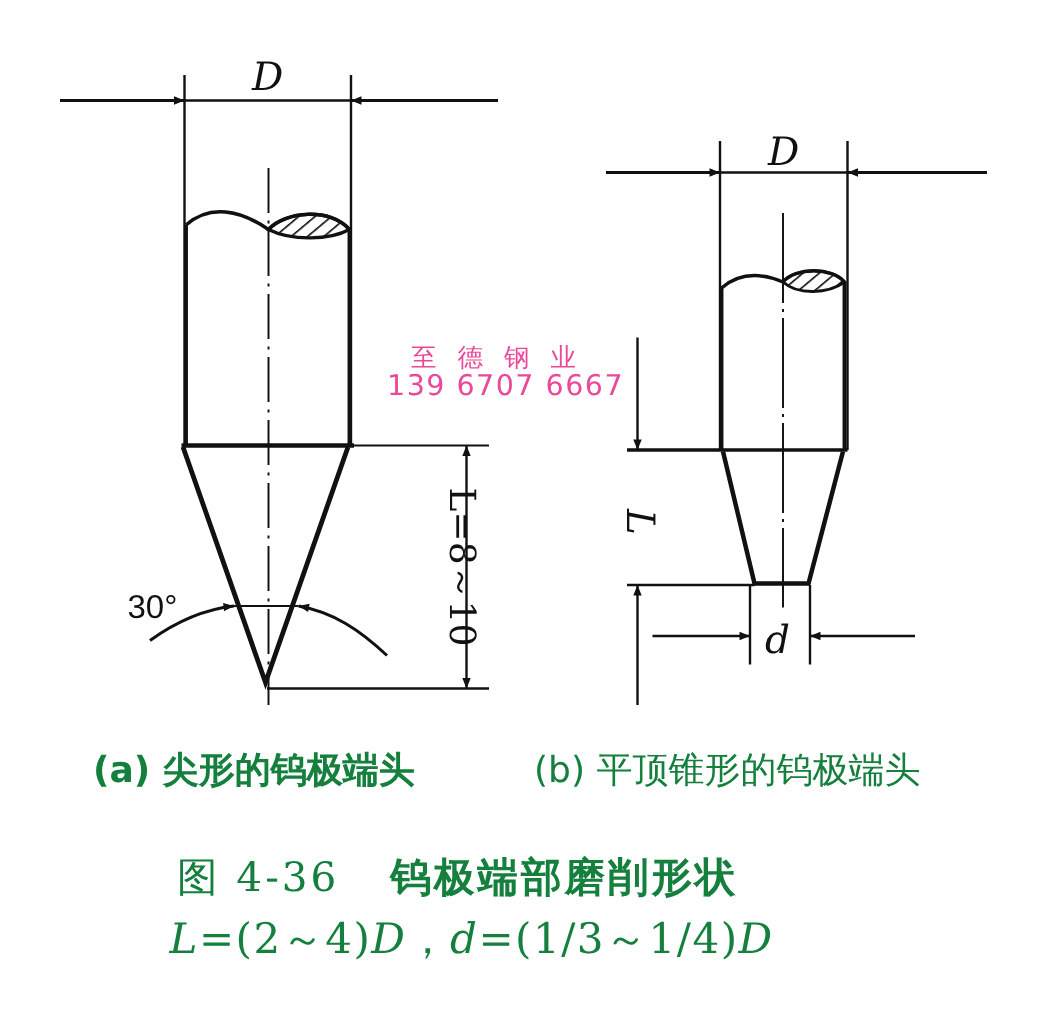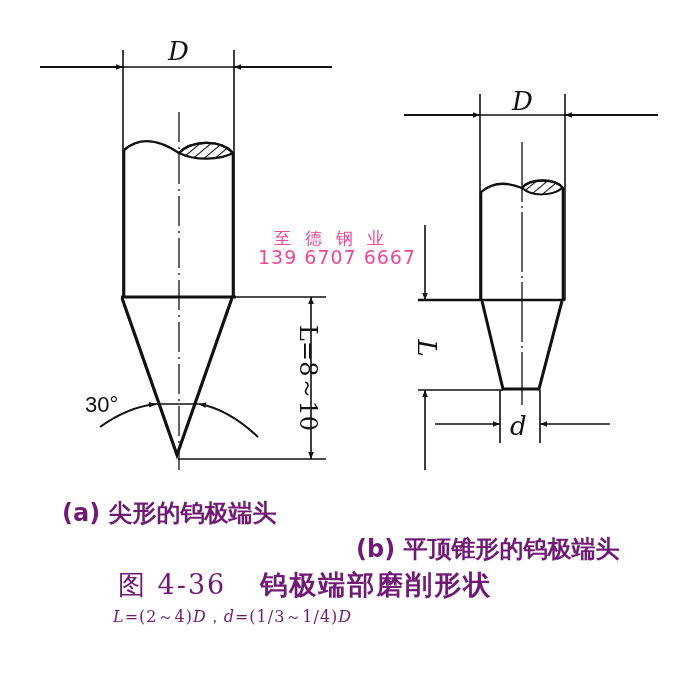--- a/index.html
+++ b/index.html
@@ -1,26 +1,26 @@
 <!DOCTYPE html>
 <html><head>
   <meta charset="utf-8">
   <style>
     html, body { margin: 0; padding: 0; background: #ffffff; }
     body { width: 700px; height: 677px; position: relative; overflow: hidden; }
     #canvas { position: absolute; left: 0; top: 0; }
     .ink { stroke: #111111; fill: none; }
     .dimtext { font-family: "DejaVu Serif", serif; font-style: italic; font-size: 26px; fill: #111; }
     .angle { font-family: "Liberation Sans", sans-serif; font-size: 22px; fill: #111; }
-    .caption { position: absolute; font-family: "DejaVu Sans", sans-serif; color: #701a75; white-space: nowrap; }
+    .caption { position: absolute; font-family: "DejaVu Sans", sans-serif; color: #15803d; white-space: nowrap; }
     #cap-a { left: 62px; top: 497px; font-size: 24px; font-weight: bold; }
-    #cap-b { left: 356px; top: 497px; font-size: 24px; font-weight: bold; margin-top: 36px; }
+    #cap-b { left: 356px; top: 497px; font-size: 24px; font-weight: normal; }
     #fig-title { left: 118px; top: 555px; font-size: 27px; font-family: "DejaVu Serif", serif; font-weight: bold; letter-spacing: 2px; margin-top: 12px; }
     #fig-title .num { font-weight: normal; margin-right: 34px; }
-    #formula { left: 113px; top: 607px; font-size: 16px; font-family: "DejaVu Serif", serif; letter-spacing: 1px; }
+    #formula { left: 113px; top: 607px; font-size: 28px; font-family: "DejaVu Serif", serif; letter-spacing: 1px; }
     #formula .it { font-style: italic; }
     .watermark { position: absolute; font-family: "DejaVu Sans", sans-serif; color: #ec4899; white-space: nowrap; margin-top: 12px; }
     #wm1 { left: 274px; top: 215px; font-size: 17px; letter-spacing: 14px; }
     #wm2 { left: 258px; top: 234px; font-size: 19px; letter-spacing: 1px; }
   </style>
 </head>
 <body>
 
 <div class="watermark" id="wm1">至德钢业</div>
 <div class="watermark" id="wm2">139 6707 6667</div>

